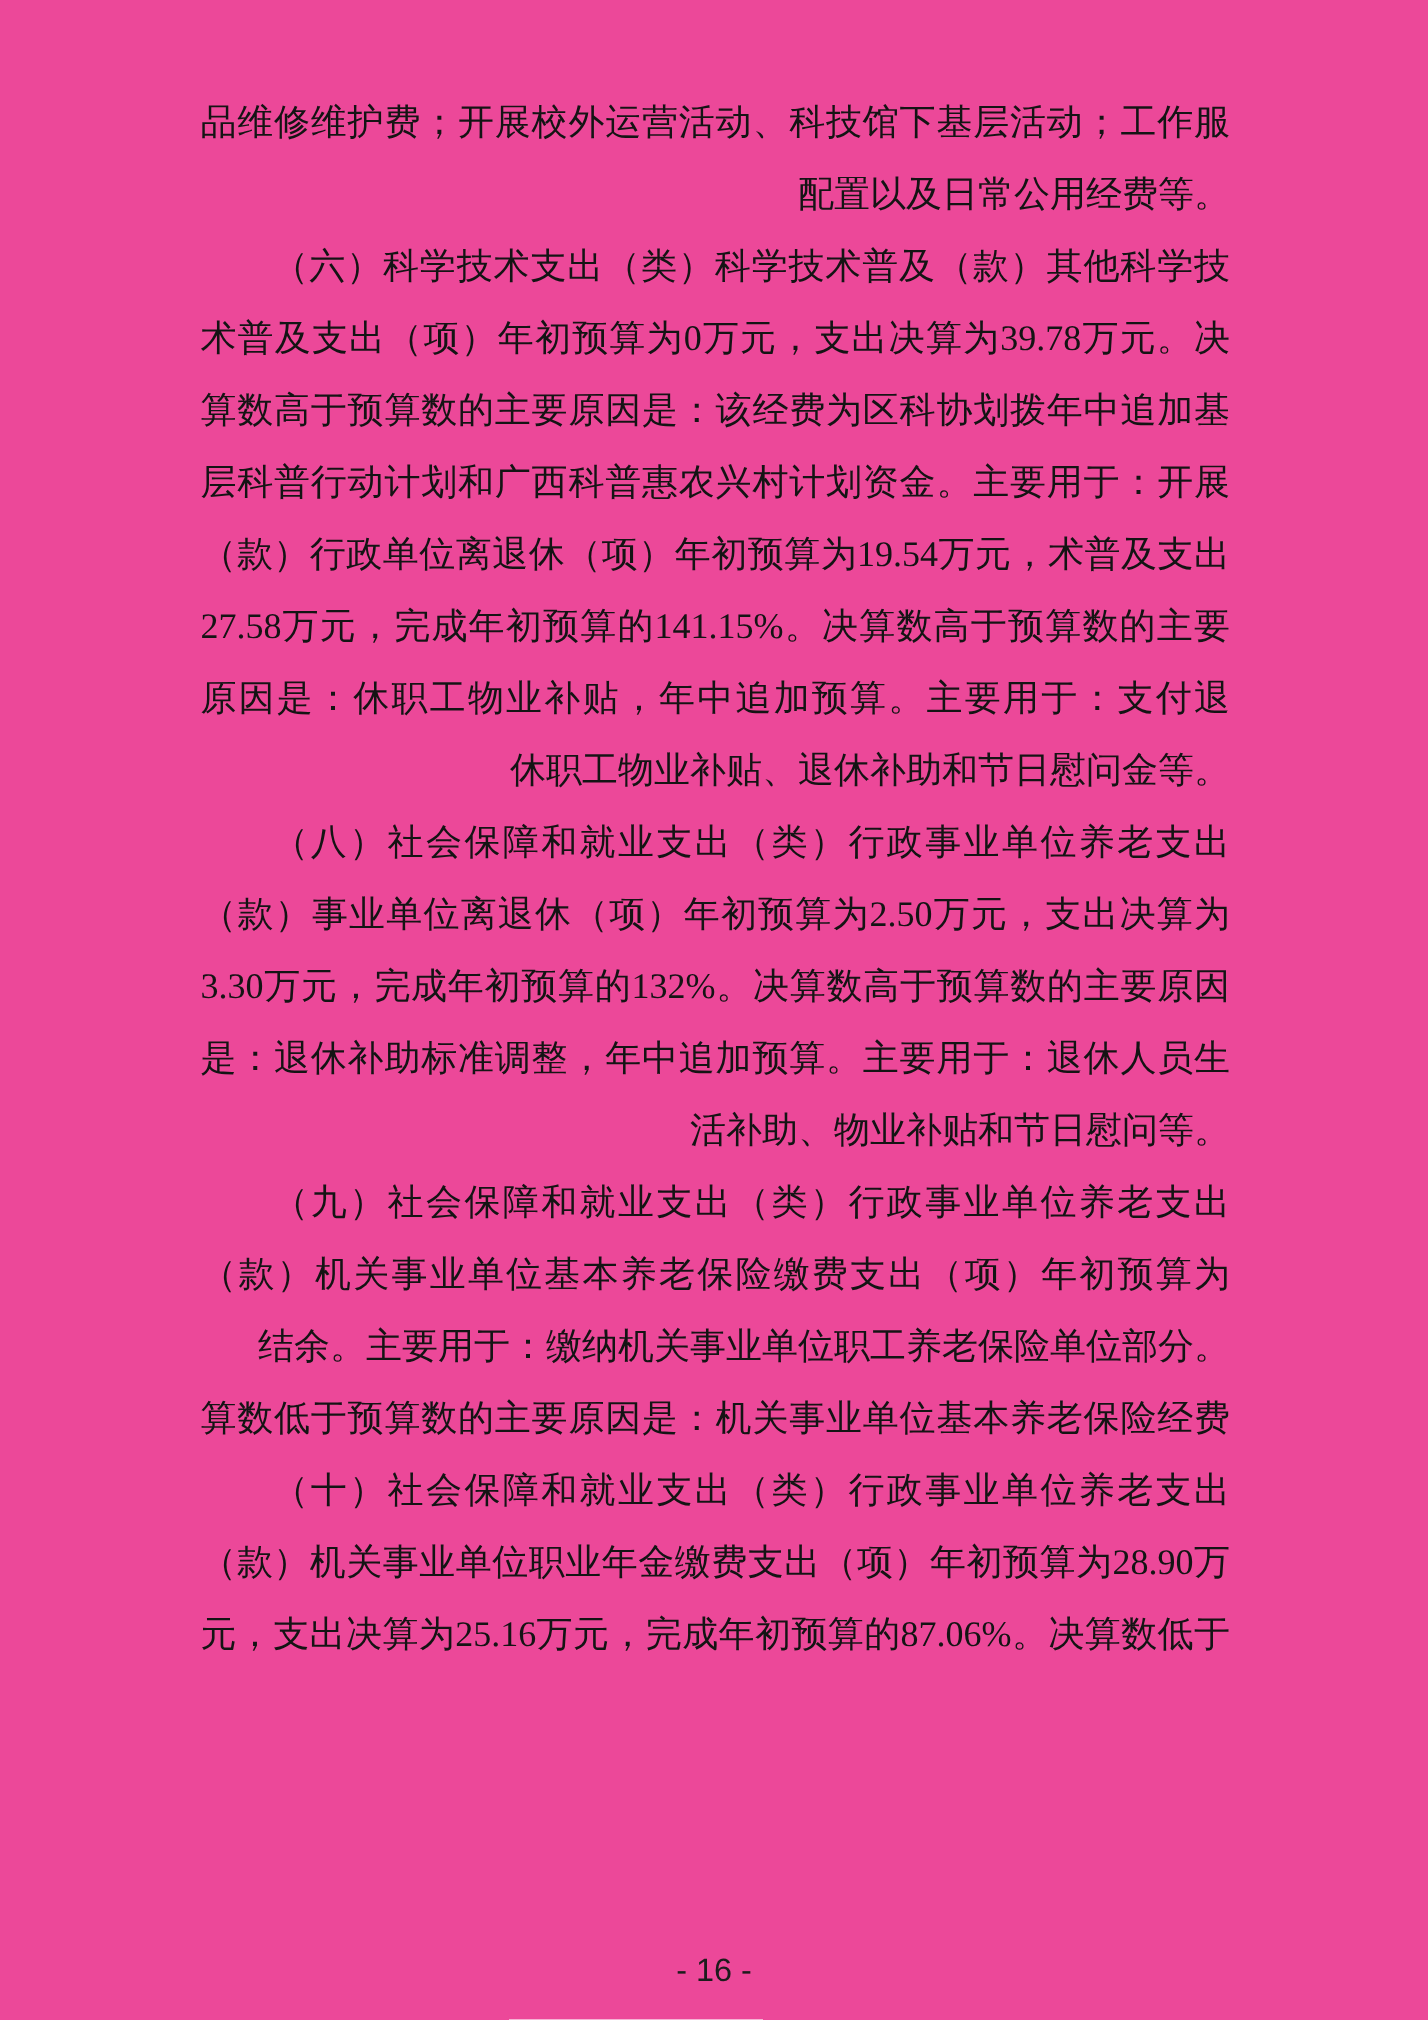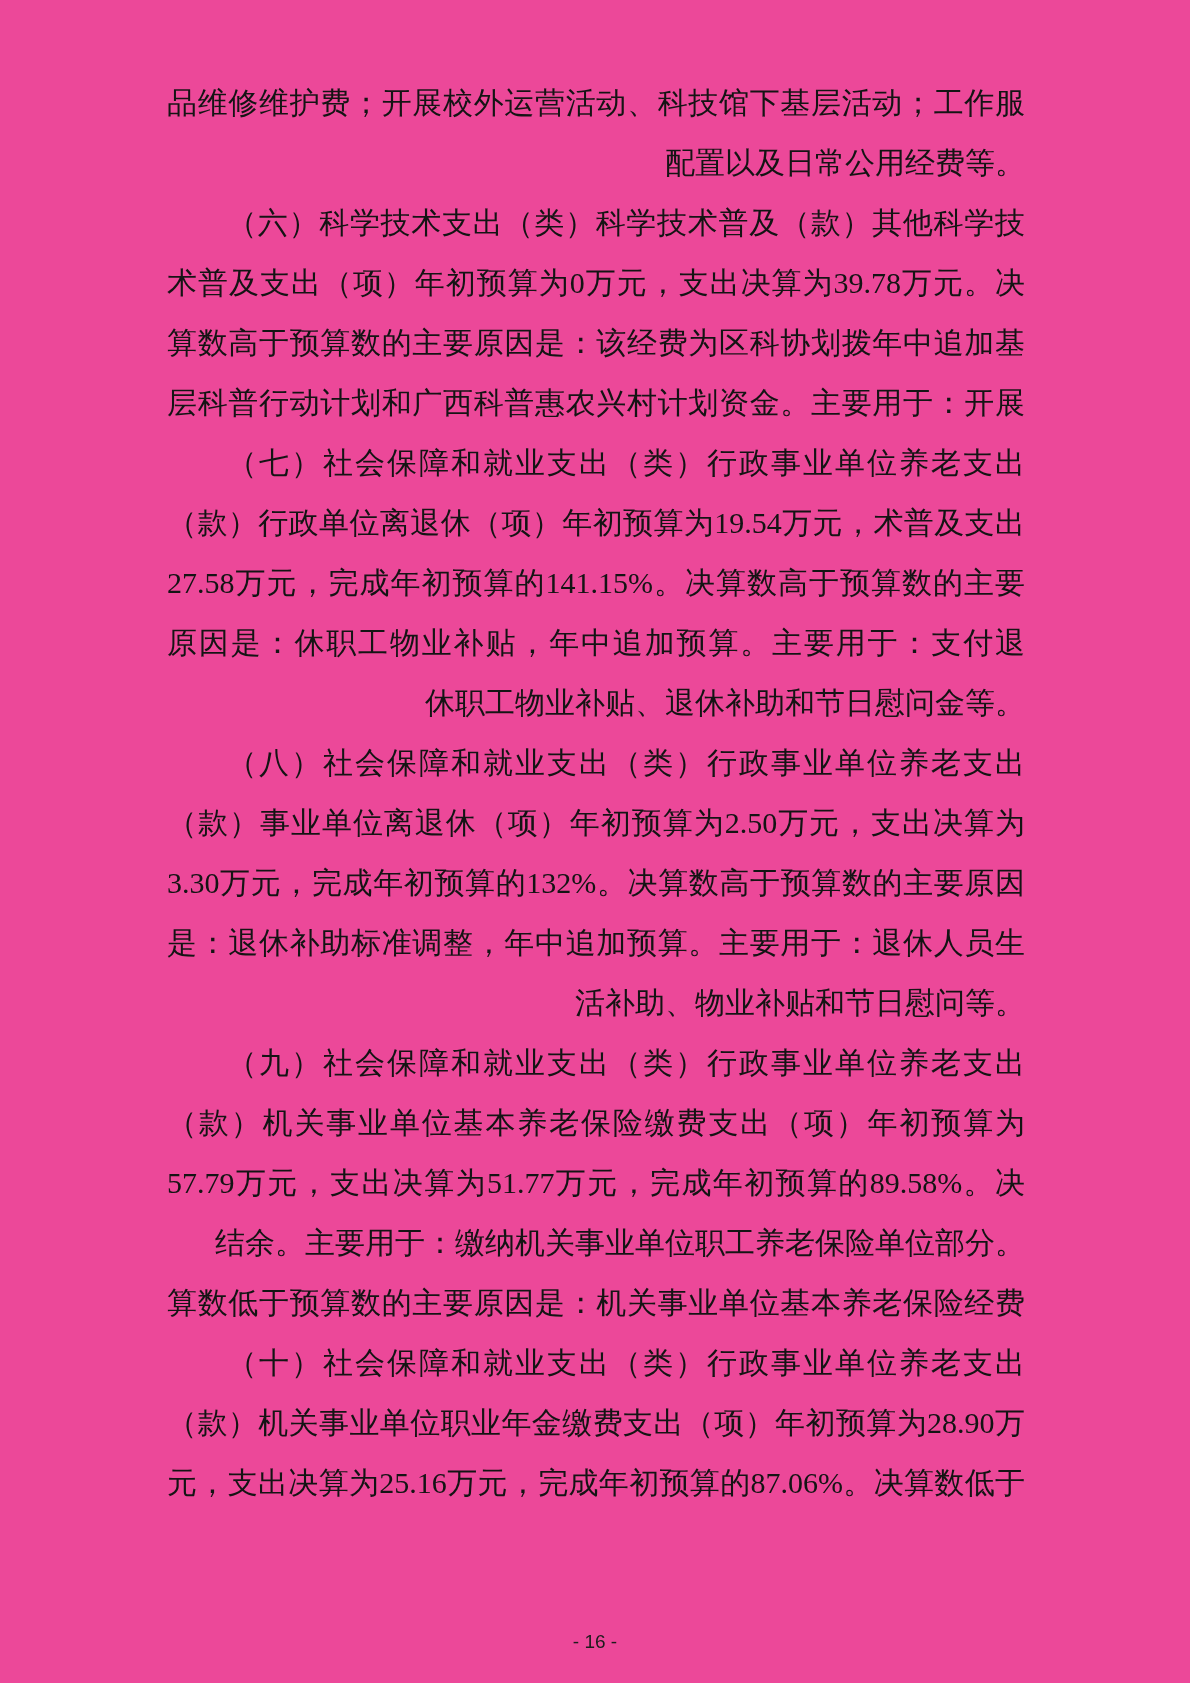--- a/index.html
+++ b/index.html
@@ -37,49 +37,47 @@
   .line.ind {
     text-indent: 60px;
   }
   .footer {
     position: absolute;
     left: 0;
     top: 1622px;
     width: 1190px;
     text-align: center;
     font-family: "Liberation Sans", "DejaVu Sans", sans-serif;
-    font-size: 19px;
+    font-size: 27px;
     line-height: 40px;
     color: #1c1c1c;
   }
 </style>
 </head>
 <body>
 
 <div class="page">
   <div class="body-text">
     <div class="line j">品维修维护费；开展校外运营活动、科技馆下基层活动；工作服</div>
     <div class="line">配置以及日常公用经费等。</div>
     <div class="line j ind">（六）科学技术支出（类）科学技术普及（款）其他科学技</div>
     <div class="line j">术普及支出（项）年初预算为0万元，支出决算为39.78万元。决</div>
     <div class="line j">算数高于预算数的主要原因是：该经费为区科协划拨年中追加基</div>
     <div class="line j">层科普行动计划和广西科普惠农兴村计划资金。主要用于：开展</div>
-    <div class="line j ind">（七）社会保障和就业支出（类）行政事业单位养老支出</div>
     <div class="line j">（款）行政单位离退休（项）年初预算为19.54万元，术普及支出</div>
     <div class="line j">27.58万元，完成年初预算的141.15%。决算数高于预算数的主要</div>
     <div class="line j">原因是：休职工物业补贴，年中追加预算。主要用于：支付退</div>
     <div class="line">休职工物业补贴、退休补助和节日慰问金等。</div>
     <div class="line j ind">（八）社会保障和就业支出（类）行政事业单位养老支出</div>
     <div class="line j">（款）事业单位离退休（项）年初预算为2.50万元，支出决算为</div>
     <div class="line j">3.30万元，完成年初预算的132%。决算数高于预算数的主要原因</div>
     <div class="line j">是：退休补助标准调整，年中追加预算。主要用于：退休人员生</div>
     <div class="line">活补助、物业补贴和节日慰问等。</div>
     <div class="line j ind">（九）社会保障和就业支出（类）行政事业单位养老支出</div>
     <div class="line j">（款）机关事业单位基本养老保险缴费支出（项）年初预算为</div>
-    <div class="line j">57.79万元，支出决算为51.77万元，完成年初预算的89.58%。决</div>
     <div class="line">结余。主要用于：缴纳机关事业单位职工养老保险单位部分。</div>
     <div class="line j">算数低于预算数的主要原因是：机关事业单位基本养老保险经费</div>
     <div class="line j ind">（十）社会保障和就业支出（类）行政事业单位养老支出</div>
     <div class="line j">（款）机关事业单位职业年金缴费支出（项）年初预算为28.90万</div>
     <div class="line j">元，支出决算为25.16万元，完成年初预算的87.06%。决算数低于</div>
   </div>
 
   <div class="footer">
     <span>- 16 -</span>
   </div>

